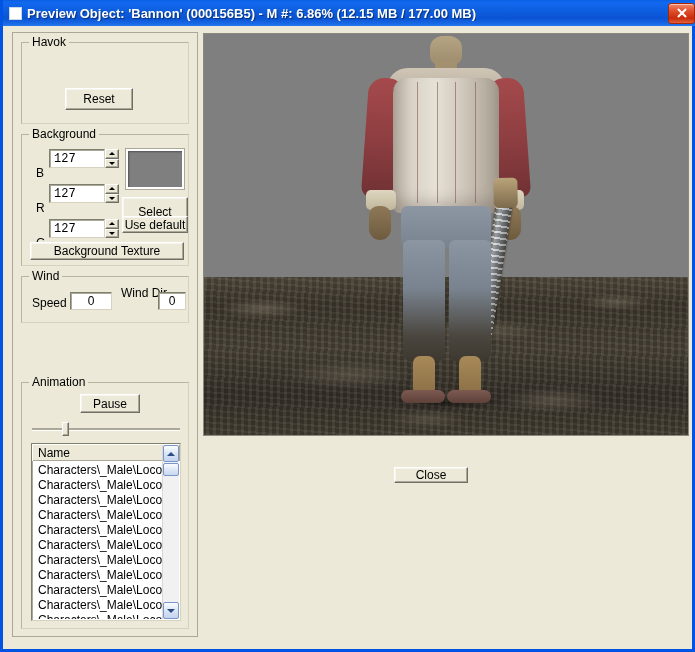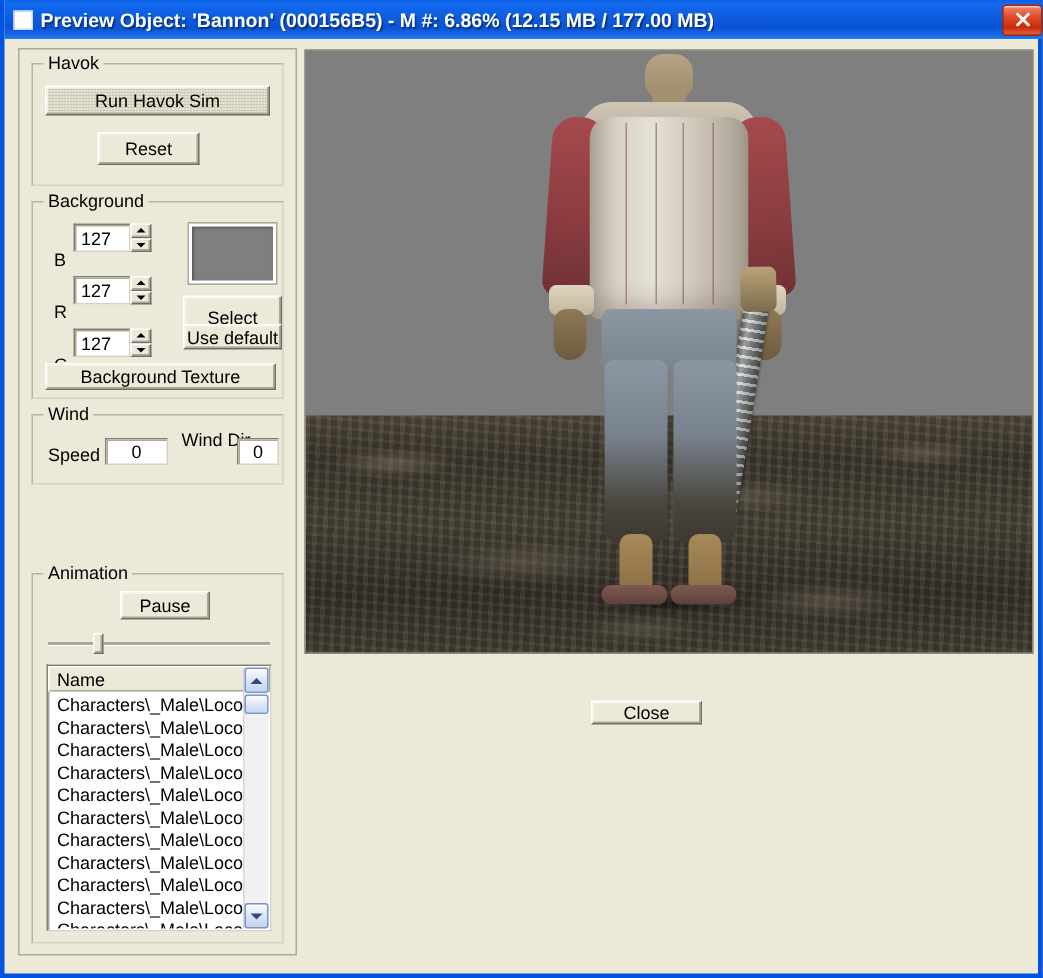--- a/index.html
+++ b/index.html
@@ -85,22 +85,23 @@
   .field{
     background:#ffffff;
     border:1px solid #7f7f6e;
     border-right-color:#d6d2bf;border-bottom-color:#d6d2bf;
     box-shadow:inset 1px 1px 0 #aca899;
     font-size:12px;color:#000;box-sizing:border-box;
     display:flex;align-items:center;
   }
   .spin-wrap{position:absolute;display:flex;}
   .spin-field{
-    width:38px;height:19px;
+    width:56px;height:19px;
     padding-left:4px;
+    font-family:Liberation Mono, monospace;
   }
   .spin-btns{
     width:14px;height:19px;display:flex;flex-direction:column;
   }
   .spin-btn{
     flex:1;background:#ece9d8;
     border:1px solid #ffffff;
     border-right-color:#716f64;border-bottom-color:#716f64;
     box-shadow:inset -1px -1px 0 #aca899;
     display:flex;align-items:center;justify-content:center;
@@ -313,21 +314,20 @@
     <div class="tb-icon"></div>
     <div class="tb-title">Preview Object: 'Bannon' (000156B5) - M #: 6.86% (12.15 MB / 177.00 MB)</div>
     <div class="tb-spacer"></div>
     <div class="tb-close"></div>
   </div>
 
   <div class="left-panel">
 
     <div class="group" style="left:8px;top:9px;width:168px;height:82px;">
       <span class="glabel">Havok</span>
-      <div class="btn focusdots" style="position:absolute;left:8px;top:14px;width:150px;height:20px;">Run Havok Sim</div>
       <div class="btn" style="position:absolute;left:43px;top:45px;width:68px;height:22px;">Reset</div>
     </div>
 
     <div class="group" style="left:8px;top:101px;width:168px;height:132px;">
       <span class="glabel">Background</span>
 
       <span class="lbl" style="left:14px;top:31px;">B</span>
       <div class="spin-wrap" style="left:27px;top:14px;">
         <div class="field spin-field">127</div>
         <div class="spin-btns">

